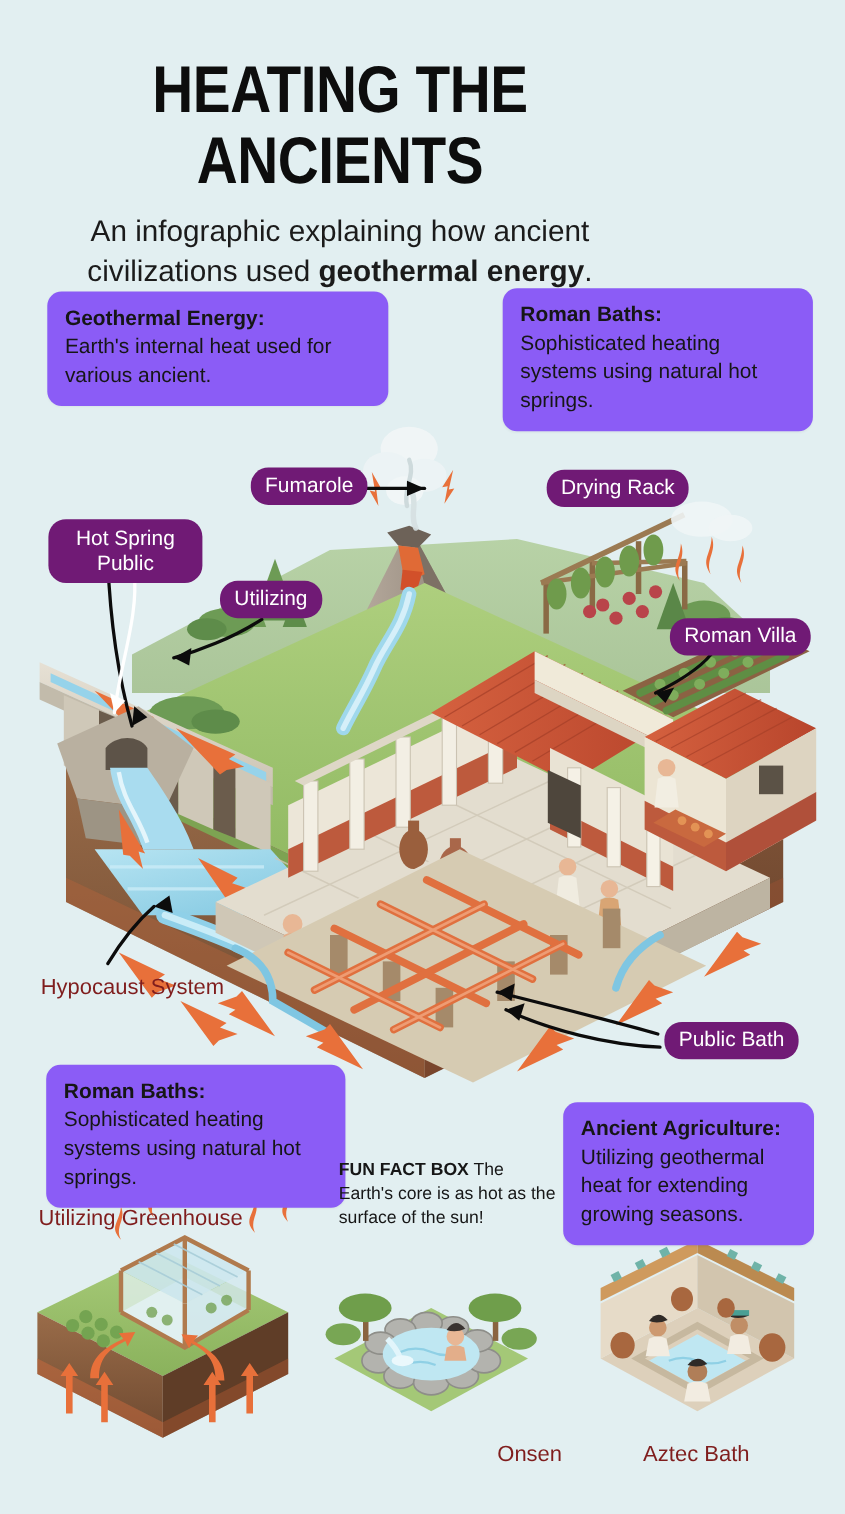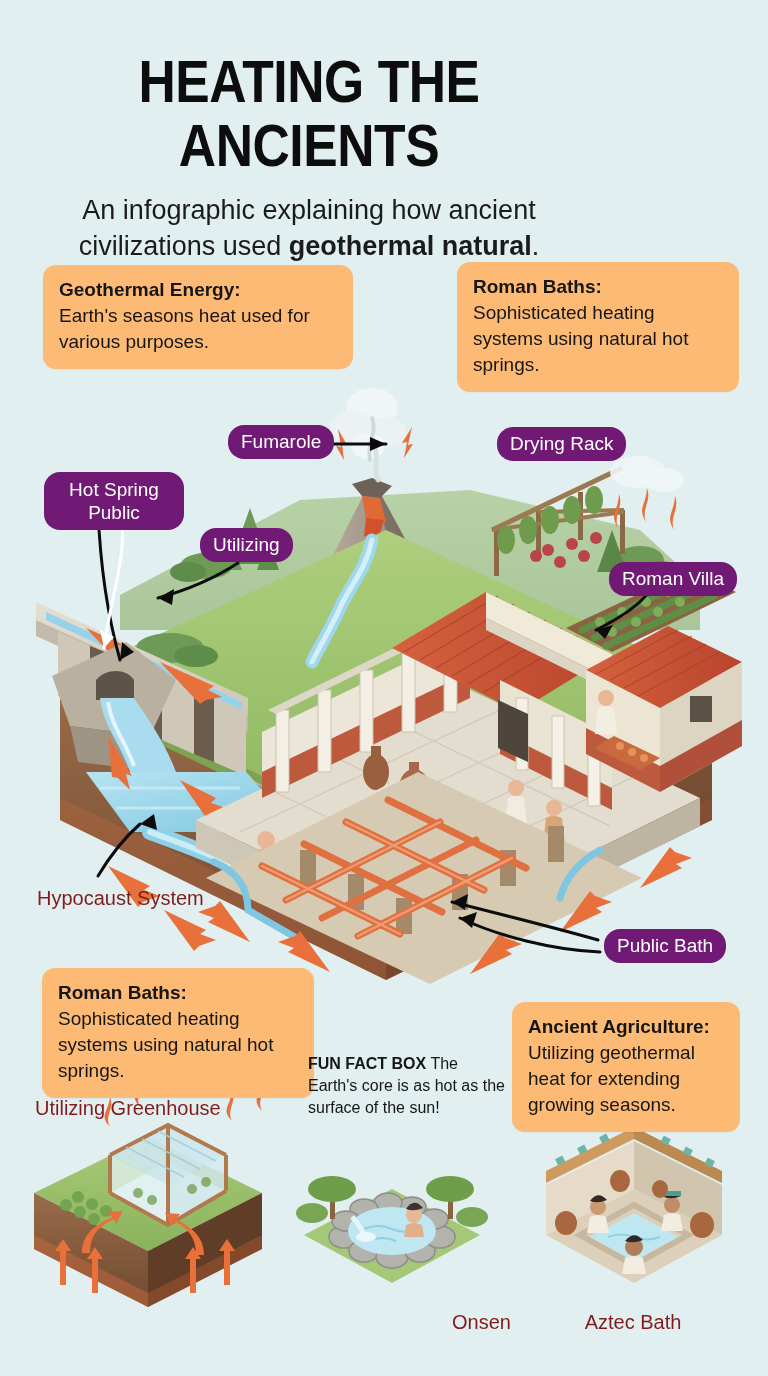--- a/index.html
+++ b/index.html
@@ -20,21 +20,21 @@
     transform:scaleX(0.86);transform-origin:center;
   }
   .subtitle{
     font-size:27px;line-height:36px;margin-top:14px;color:#1b1b1b;
     padding:0 70px;font-weight:normal;
   }
   .subtitle b{font-weight:bold;}
 
   
   .card{
-    position:absolute;background:#fdba74;border-radius:13px;
+    position:absolute;background:#8b5cf6;border-radius:13px;
     padding:12px 16px 14px 16px;box-sizing:border-box;
     box-shadow:0 1px 2px rgba(0,0,0,0.04);
   }
   .card .ct{font-weight:bold;font-size:19px;line-height:26px;display:block;}
   .card .cb{font-size:19px;line-height:26px;display:block;}
 
   #card-geo{left:43px;top:265px;width:310px;}
   #card-roman-top{left:457px;top:262px;width:282px;}
   #card-roman-bottom{left:42px;top:968px;width:272px;}
   #card-agri{left:512px;top:1002px;width:228px;}
@@ -72,21 +72,21 @@
   #scene{position:absolute;left:0;top:380px;width:768px;height:620px;}
   #bottomrow{position:absolute;left:0;top:1085px;width:768px;height:240px;}
 </style>
 </head>
 <body>
 
 <div id="stage">
 
   <div class="header">
     <div class="title">HEATING THE ANCIENTS</div>
-    <div class="subtitle"><span>An infographic explaining how ancient civilizations used </span><b>geothermal natural</b><span>.</span></div>
+    <div class="subtitle"><span>An infographic explaining how ancient civilizations used </span><b>geothermal energy</b><span>.</span></div>
   </div>
 
   <svg id="scene" viewBox="0 0 768 620">
     <defs>
       <linearGradient id="gGrass" x1="0" y1="0" x2="0" y2="1">
         <stop offset="0" stop-color="#aecf7e"></stop>
           <stop offset="1" stop-color="#8cb65e"></stop>
       </linearGradient>
       <linearGradient id="gGrassDark" x1="0" y1="0" x2="0" y2="1">
         <stop offset="0" stop-color="#95ba69"></stop>
@@ -645,21 +645,21 @@
 
       <path d="M122,520 C126,560 110,600 104,648"></path>
     </g>
     <g fill="#ffffff">
         <path d="M104,648 l-4,-18 l14,7 Z"></path>
       </g>
   </svg>
 
   <div class="card" id="card-geo">
     <span class="ct">Geothermal Energy:</span>
-    <span class="cb">Earth's seasons heat used for various purposes.</span>
+    <span class="cb">Earth's internal heat used for various ancient.</span>
   </div>
 
   <div class="card" id="card-roman-top">
     <span class="ct">Roman Baths:</span>
     <span class="cb">Sophisticated heating systems using natural hot springs.</span>
   </div>
 
   <div class="card" id="card-roman-bottom">
     <span class="ct">Roman Baths:</span>
     <span class="cb">Sophisticated heating systems using natural hot springs.</span>

